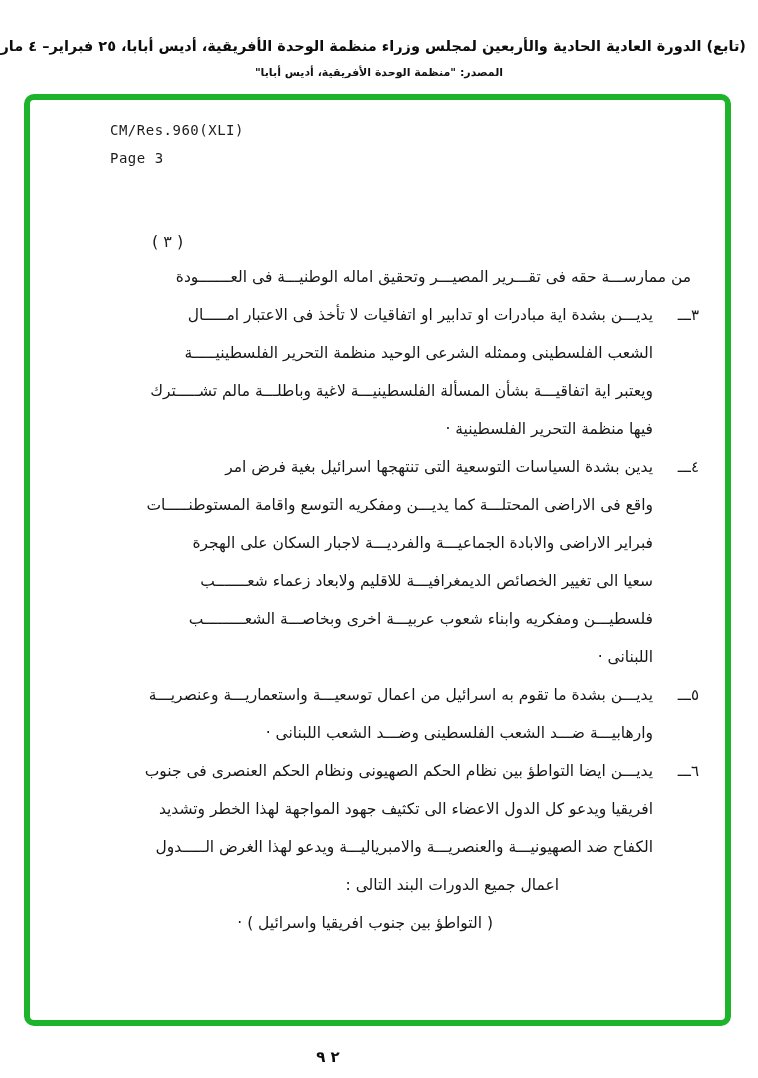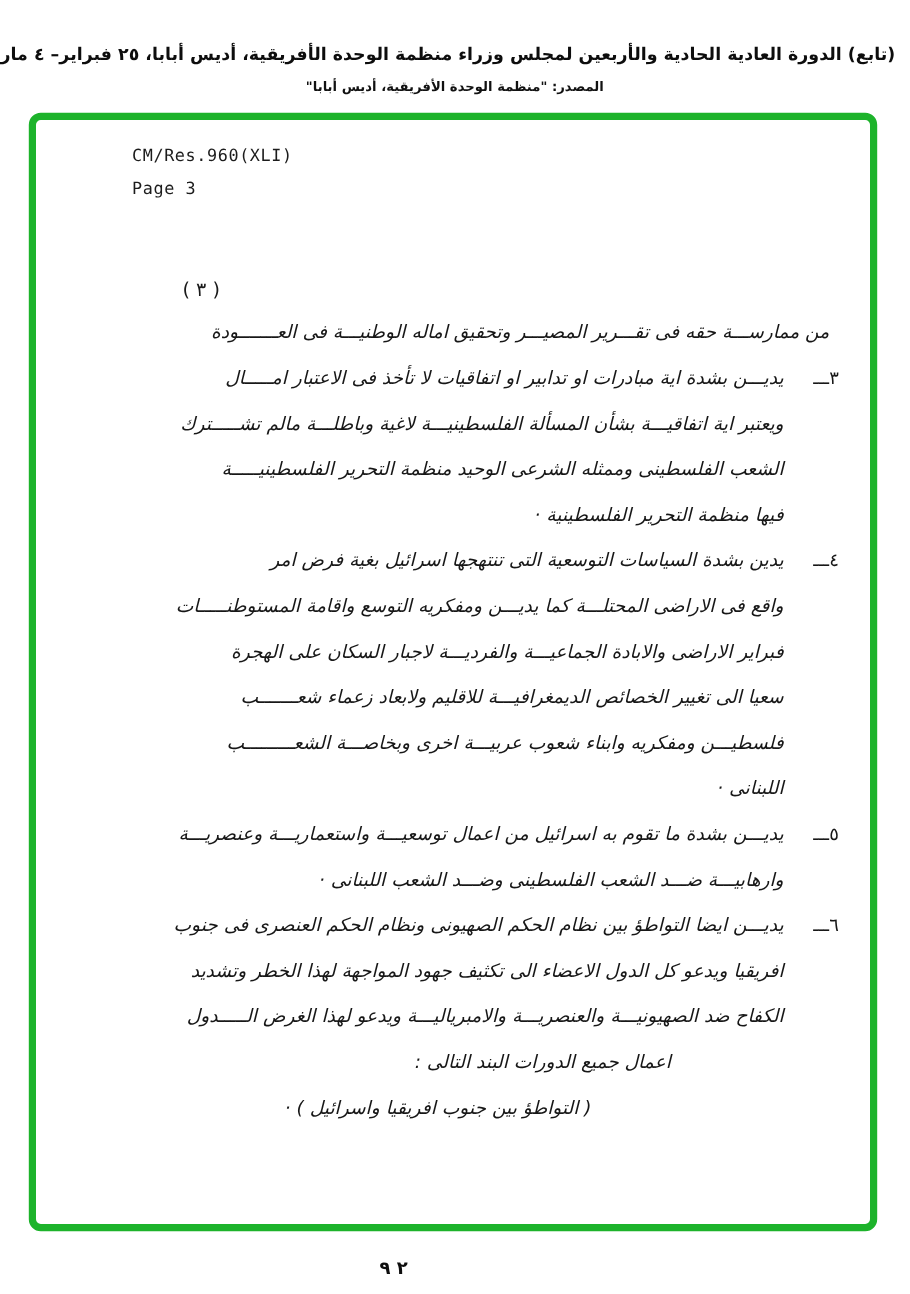--- a/index.html
+++ b/index.html
@@ -41,21 +41,20 @@
     position:absolute; top:158px; left:26px; right:26px;
     direction:rtl; font-size:15.5px; color:#171717;
   }
   .para { position:relative; }
   .para .num {
     position:absolute; right:0; top:0; line-height:38px; font-size:15px;
   }
   .line {
     line-height:38px; text-align:right; white-space:nowrap;
     margin-right:46px;            
-    font-style:italic;
   }
   .line.flush  { margin-right:8px; }    
   .line.mid    { margin-right:140px; }  
   .line.deep   { margin-right:206px; }  
   
   .footer {
     position:absolute; bottom:12px; left:0; width:656px; text-align:center;
     direction:rtl; font-weight:bold; font-size:15px; letter-spacing:5px; color:#0e0e0e;
   }
 </style>
@@ -76,22 +75,22 @@
 
     <div class="body">
 
       <div class="para">
         <div class="line flush">من ممارســـة حقه فى تقـــرير المصيـــر وتحقيق اماله الوطنيـــة  فى العـــــــودة</div>
       </div>
 
       <div class="para">
         <span class="num">٣ـــ</span>
         <div class="line">يديـــن بشدة  اية مبادرات او تدابير او اتفاقيات لا تأخذ فى الاعتبار امـــــال</div>
+        <div class="line">الشعب الفلسطينى  وممثله الشرعى الوحيد  منظمة التحرير الفلسطينيـــــة</div>
         <div class="line">ويعتبر اية اتفاقيـــة بشأن المسألة الفلسطينيـــة لاغية وباطلـــة مالم تشـــــترك</div>
-        <div class="line">الشعب الفلسطينى  وممثله الشرعى الوحيد  منظمة التحرير الفلسطينيـــــة</div>
         <div class="line">فيها منظمة التحرير الفلسطينية ·</div>
       </div>
 
       <div class="para">
         <span class="num">٤ـــ</span>
         <div class="line">يدين بشدة السياسات التوسعية التى تنتهجها اسرائيل  بغية فرض  امر</div>
         <div class="line">واقع فى الاراضى المحتلـــة كما يديـــن ومفكريه التوسع واقامة المستوطنـــــات</div>
         <div class="line">فبراير الاراضى  والابادة الجماعيـــة والفرديـــة لاجبار السكان على الهجرة</div>
         <div class="line">سعيا الى تغيير الخصائص الديمغرافيـــة للاقليم ولابعاد زعماء شعـــــــب</div>
         <div class="line">فلسطيـــن ومفكريه وابناء شعوب عربيـــة اخرى  وبخاصـــة الشعـــــــــب</div>

